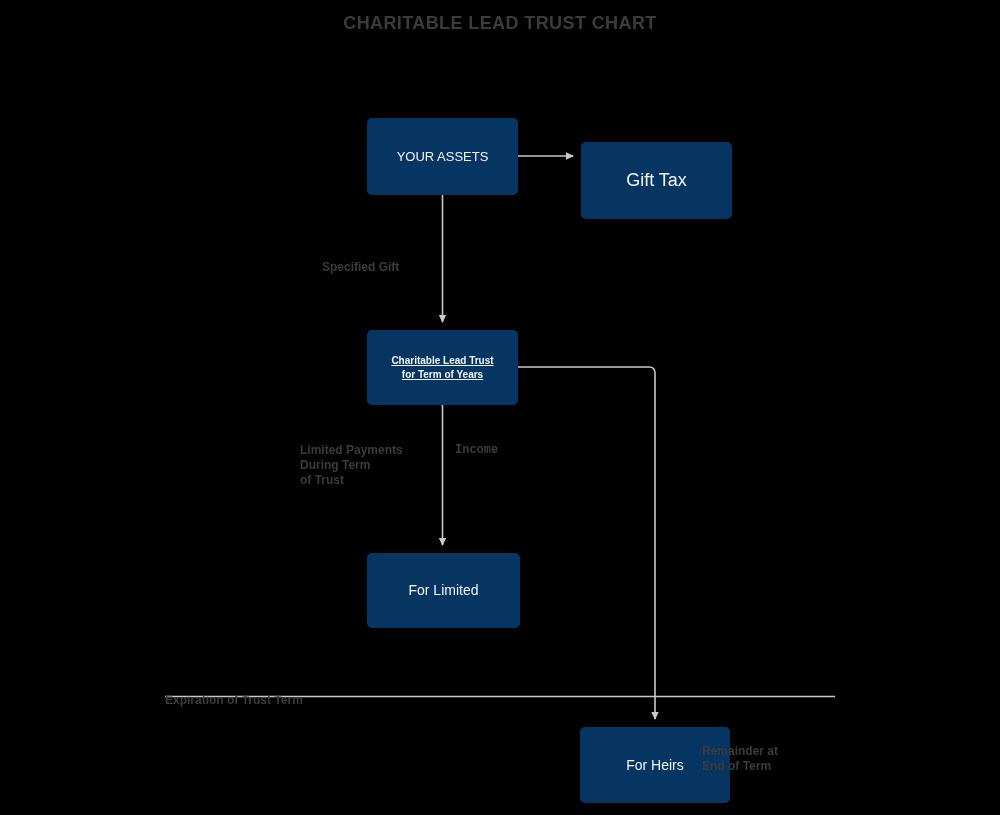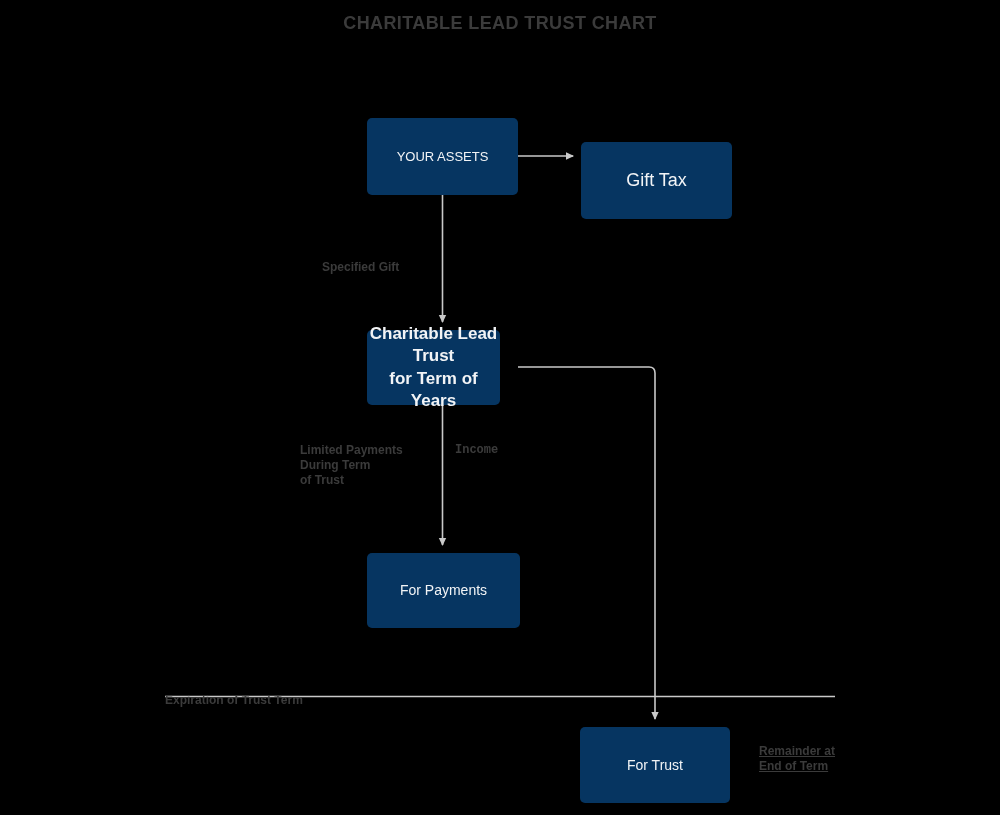--- a/index.html
+++ b/index.html
@@ -51,37 +51,37 @@
     line-height: 1.32;
     box-sizing: border-box;
   }
   .node-label {
     display: block;
     white-space: pre-line;
   }
 
   .node-assets   { left: 367px; top: 118px; width: 151px; height: 77px; font-size: 13px; }
   .node-gifttax  { left: 581px; top: 118px; width: 151px; height: 77px; font-size: 18px; margin-top: 24px; }
-  .node-trust    { left: 367px; top: 330px; width: 133px; height: 75px; font-size: 17px; font-weight: bold; }
+  .node-trust    { left: 367px; top: 330px; width: 151px; height: 75px; font-size: 10px; font-weight: bold; text-decoration: underline; }
   .node-charity  { left: 367px; top: 553px; width: 153px; height: 75px; font-size: 14px; }
   .node-heirs    { left: 580px; top: 727px; width: 150px; height: 76px; font-size: 14px; }
 
   .edge-label {
     position: absolute;
     color: #3b3b3b;
     font-size: 12px;
     font-weight: bold;
     line-height: 1.25;
     white-space: pre-line;
   }
   .lbl-specified-gift { left: 322px; top: 260px; }
   .lbl-limited        { left: 300px; top: 443px; width: 140px; text-align: left; }
   .lbl-income         { left: 455px; top: 443px; font-family: Liberation Mono, monospace; }
   .lbl-expiration     { left: 165px; top: 681px; margin-top: 12px; }
-  .lbl-remainder      { left: 759px; top: 744px; text-decoration: underline; }
+  .lbl-remainder      { left: 702px; top: 744px; }
 </style>
 </head>
 <body>
 
 <div id="chart-root">
 
   <div class="chart-title">CHARITABLE LEAD TRUST CHART</div>
 
   <svg id="edge-layer" viewBox="0 0 1000 815" width="1000" height="815">
     <defs>
@@ -108,25 +108,25 @@
   <div class="node node-gifttax">
     <span class="node-label">Gift Tax</span>
   </div>
 
   <div class="node node-trust">
     <span class="node-label">Charitable Lead Trust
 for Term of Years</span>
   </div>
 
   <div class="node node-charity">
-    <span class="node-label">For Payments</span>
+    <span class="node-label">For Limited</span>
   </div>
 
   <div class="node node-heirs">
-    <span class="node-label">For Trust</span>
+    <span class="node-label">For Heirs</span>
   </div>
 
   <div class="edge-label lbl-specified-gift">Specified Gift</div>
 
   <div class="edge-label lbl-limited">Limited Payments
 During Term
 of Trust</div>
 
   <div class="edge-label lbl-income">Income</div>
 

